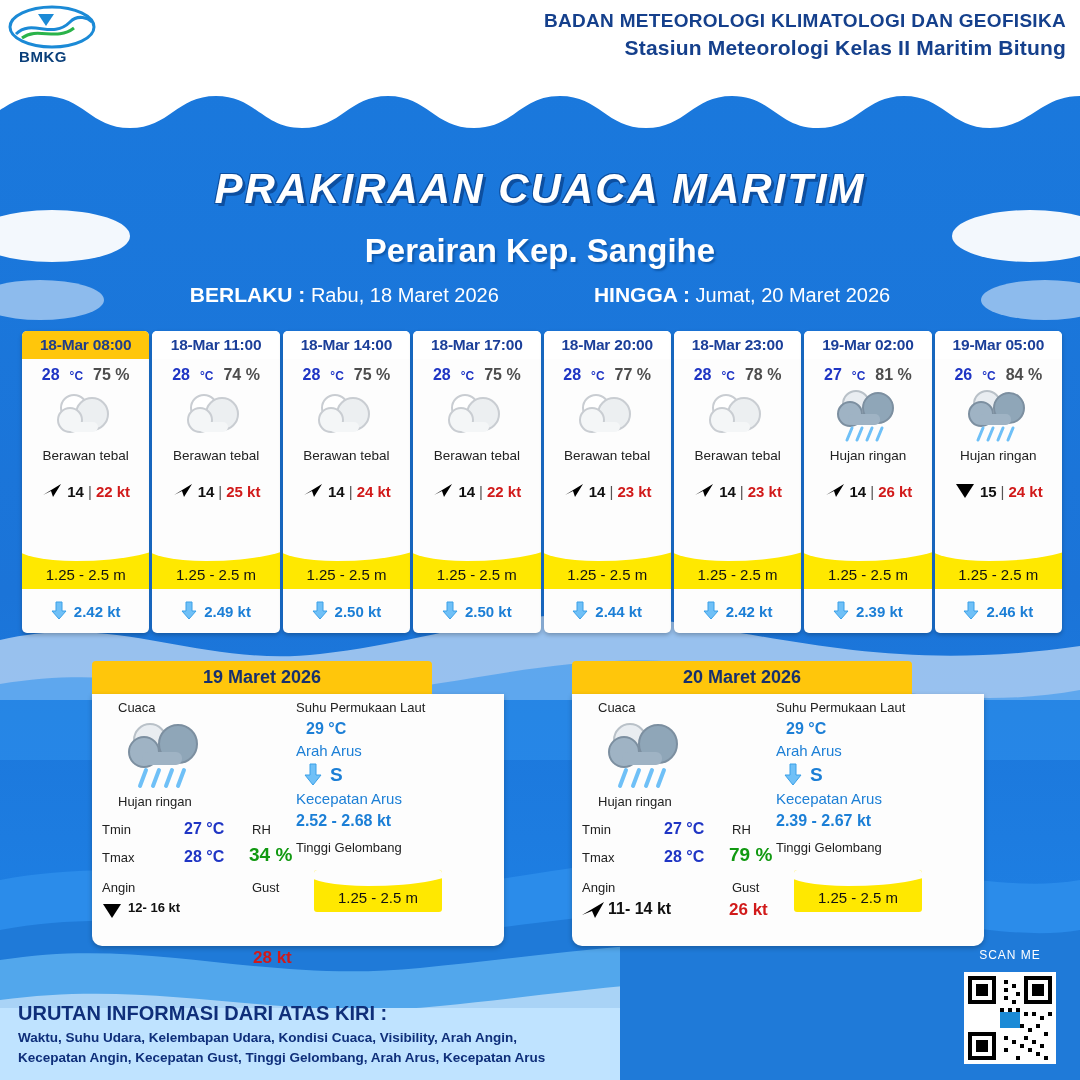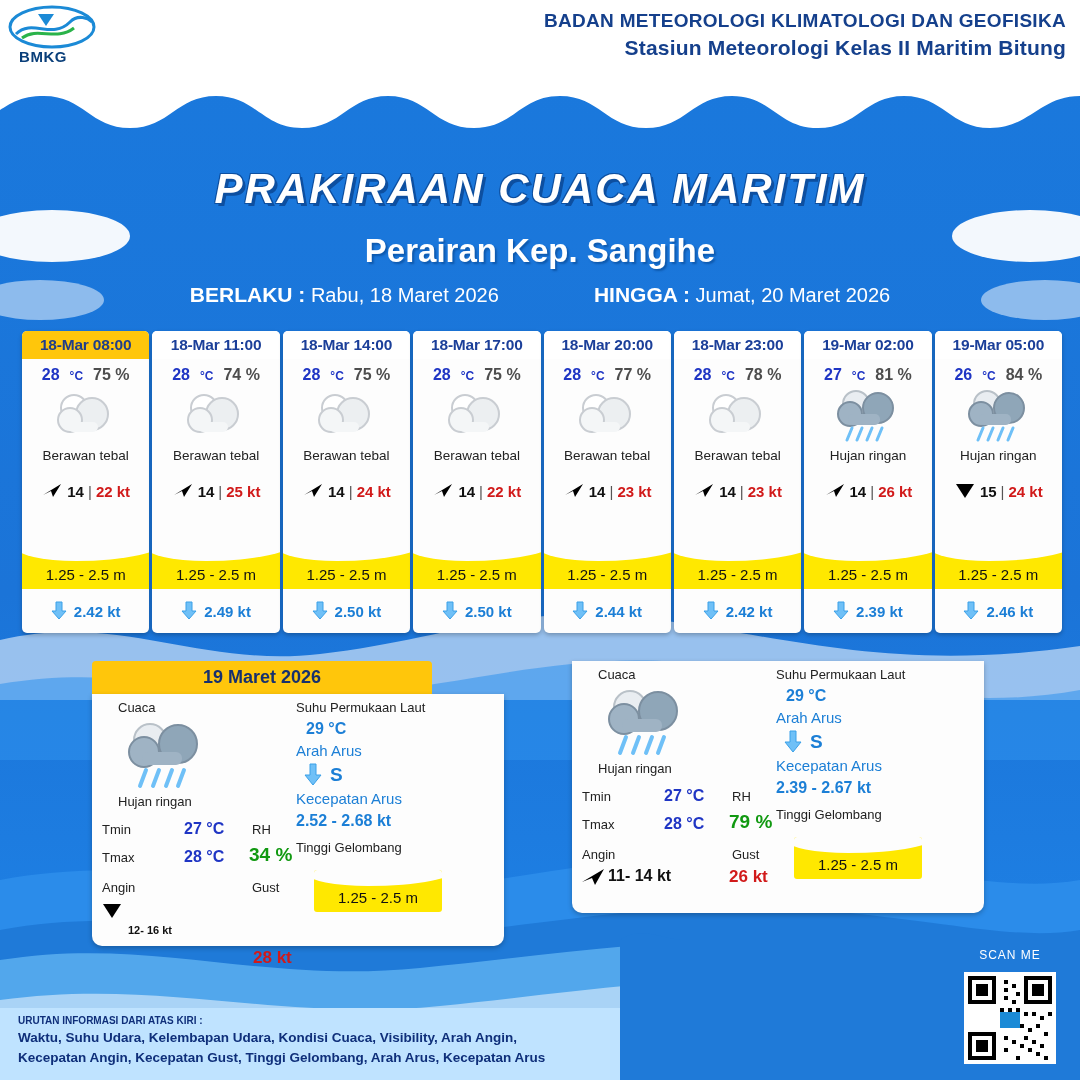--- a/index.html
+++ b/index.html
@@ -138,21 +138,21 @@
   }
   .wave-chip span {
     position: absolute; bottom: 6px; width: 100%; text-align: center;
     font-size: 15px; color: #111;
   }
   
   .footer-note {
     position: absolute; left: 18px; bottom: 12px; z-index: 6;
     color: #0f2f7a; font-size: 13.5px; font-weight: bold; line-height: 1.5;
   }
-  .footer-note .ttl { font-size: 10px; }
+  .footer-note .ttl { font-size: 20px; }
   .scanme {
     position: absolute; right: 24px; bottom: 118px; z-index: 6;
     color: #fff; font-size: 12px; letter-spacing: 1px; width: 92px; text-align: center;
   }
   .qr {
     position: absolute; right: 24px; bottom: 16px; z-index: 6;
     width: 92px; height: 92px; background: #fff; padding: 4px;
   }
 </style>
 </head>
@@ -560,21 +560,21 @@
     </div>
     <div class="dl lbl-sm" style="left:26px; top:100px;">Hujan ringan</div>
     <div class="dl lbl-sm" style="left:10px; top:128px;">Tmin</div>
     <div class="dl val-blue" style="left:92px; top:126px;">27 °C</div>
     <div class="dl lbl-sm" style="left:10px; top:156px;">Tmax</div>
     <div class="dl val-blue" style="left:92px; top:154px;">28 °C</div>
     <div class="dl lbl-sm" style="left:10px; top:186px;">Angin</div>
     <div class="dl" style="left:8px; top:206px;"><svg width="24" height="20" viewBox="0 0 24 20">
           <path d="M3,4 L21,4 L12,18 Z" fill="#000"></path>
         </svg></div>
-    <div class="dl" style="left:36px; top:206px; font-size:11px; font-weight:bold; color:#111;margin-top:24px;">12- 16 kt</div>
+    <div class="dl" style="left:36px; top:206px; font-size:13px; font-weight:bold; color:#111;">12- 16 kt</div>
     <div class="dl lbl-sm" style="left:160px; top:128px;">RH</div>
     <div class="dl val-green" style="left:157px; top:150px;">34 %</div>
     <div class="dl lbl-sm" style="left:160px; top:186px;">Gust</div>
     <div class="dl val-red" style="left:161px; top:206px;margin-top:48px;">28 kt</div>
     <div class="dl lbl-sm" style="left:204px; top:6px;">Suhu Permukaan Laut</div>
     <div class="dl val-cyan" style="left:214px; top:26px;">29 °C</div>
     <div class="dl blue-lbl" style="left:204px; top:48px;">Arah Arus</div>
     <div class="dl" style="left:212px; top:68px;"><svg width="18" height="24" viewBox="0 0 18 24">
           <path d="M6,2 L12,2 L12,13 L17,13 L9,23 L1,13 L6,13 Z" fill="#6fc0f7" stroke="#3ba0e8" stroke-width="1"></path>
         </svg></div>
@@ -583,20 +583,21 @@
     <div class="dl val-cyan" style="left:204px; top:118px;">2.52  - 2.68 kt</div>
     <div class="dl lbl-sm" style="left:204px; top:146px;">Tinggi Gelombang</div>
     <div class="wave-chip" style="left:222px; top:176px;">
       <div class="crest"></div>
       <span>1.25 - 2.5 m</span>
     </div>
   </div>
 </div>
 
 <div class="daily right">
+  <div class="daily-head">20 Maret 2026</div>
   <div class="daily-body">
     <div class="dl lbl-sm" style="left:26px; top:6px;">Cuaca</div>
     <div class="dl" style="left:26px; top:24px;">
       <svg width="110" height="76" viewBox="0 0 110 76">
           <g transform="translate(6,2)">
         <circle cx="26" cy="20" r="16" fill="#e9edf1" stroke="#b9c1c8" stroke-width="2"></circle>
         <circle cx="54" cy="24" r="19" fill="#8fa6b8" stroke="#7c8fa0" stroke-width="2"></circle>
         <circle cx="20" cy="32" r="15" fill="#9fb3c4" stroke="#7c8fa0" stroke-width="2"></circle>
         <rect x="18" y="32" width="40" height="13" rx="6" fill="#9fb3c4"></rect>
         <g stroke="#6fc0f7" stroke-width="4" stroke-linecap="round">

